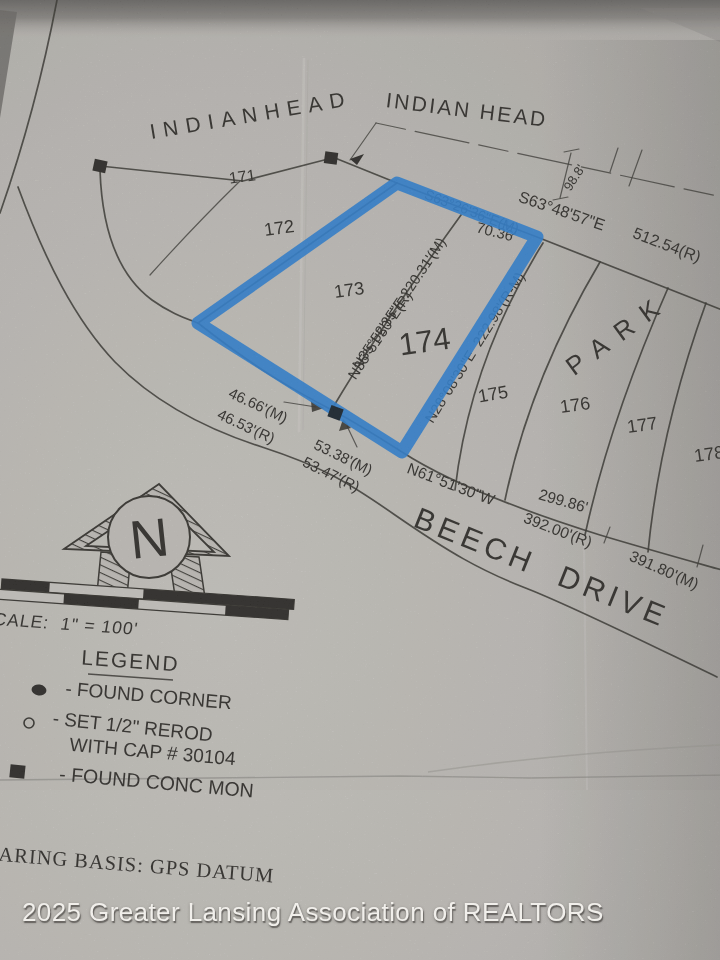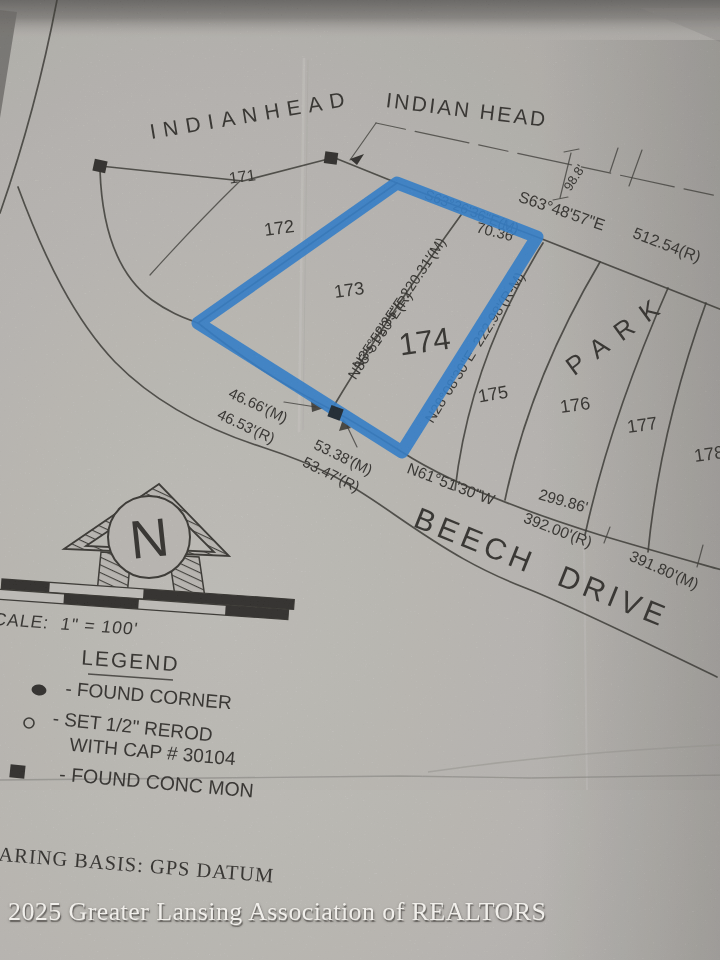--- a/index.html
+++ b/index.html
@@ -3,22 +3,22 @@
 <meta charset="utf-8">
 <style>
   html,body{margin:0;padding:0;background:#161616;}
   .stage{position:relative;width:720px;height:960px;overflow:hidden;background:#c3c0bb;}
   svg{position:absolute;left:0;top:0;}
   svg text{font-family:"Liberation Sans",sans-serif;fill:#2e2c28;}
   .ink{stroke:#34322d;stroke-width:1.7;fill:none;stroke-linecap:round;opacity:.85;}
   .ink-thin{stroke:#3a3833;stroke-width:1.2;fill:none;stroke-linecap:round;opacity:.8;}
   .serif{font-family:"Liberation Serif",serif;}
   .watermark{
-    position:absolute;left:8px;top:897px;width:640px;
-    font-family:Liberation Serif, serif;font-size:26px;letter-spacing:.4px;
+    position:absolute;left:22px;top:897px;width:640px;
+    font-family:Liberation Sans, sans-serif;font-size:26px;letter-spacing:.4px;
     color:#f1efeb;
     text-shadow:1px 2px 1px rgba(70,68,64,.65),0 1px 3px rgba(70,68,64,.45);
     white-space:nowrap;
   }
 </style>
 </head>
 <body>
 
 <div class="stage">
 <svg width="720" height="960" viewBox="0 0 720 960">

